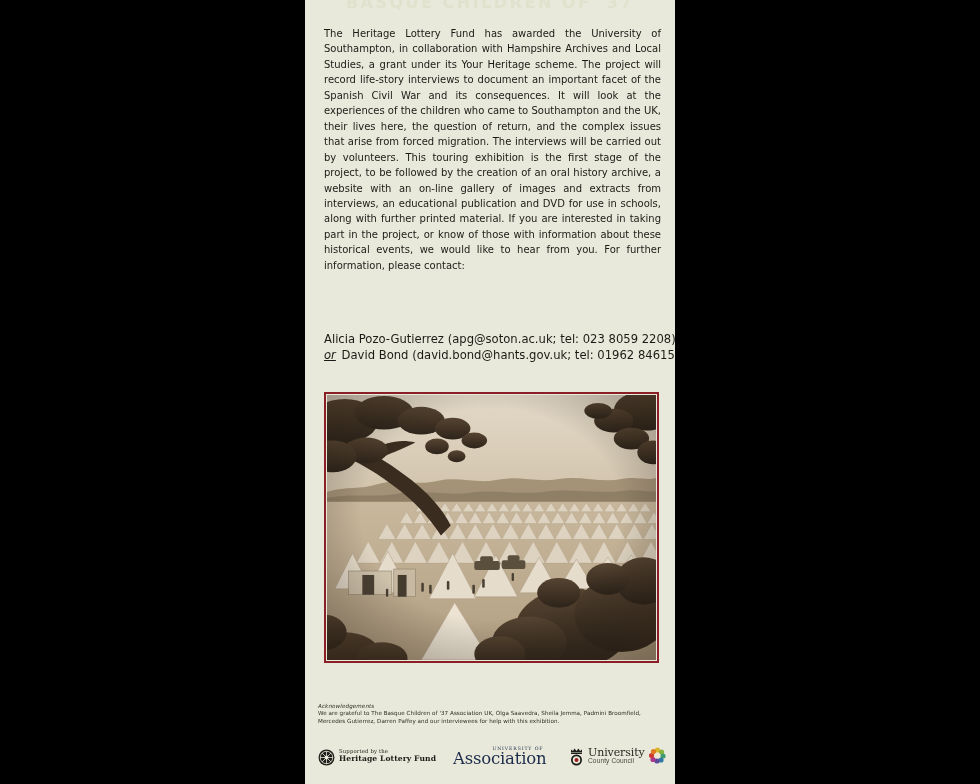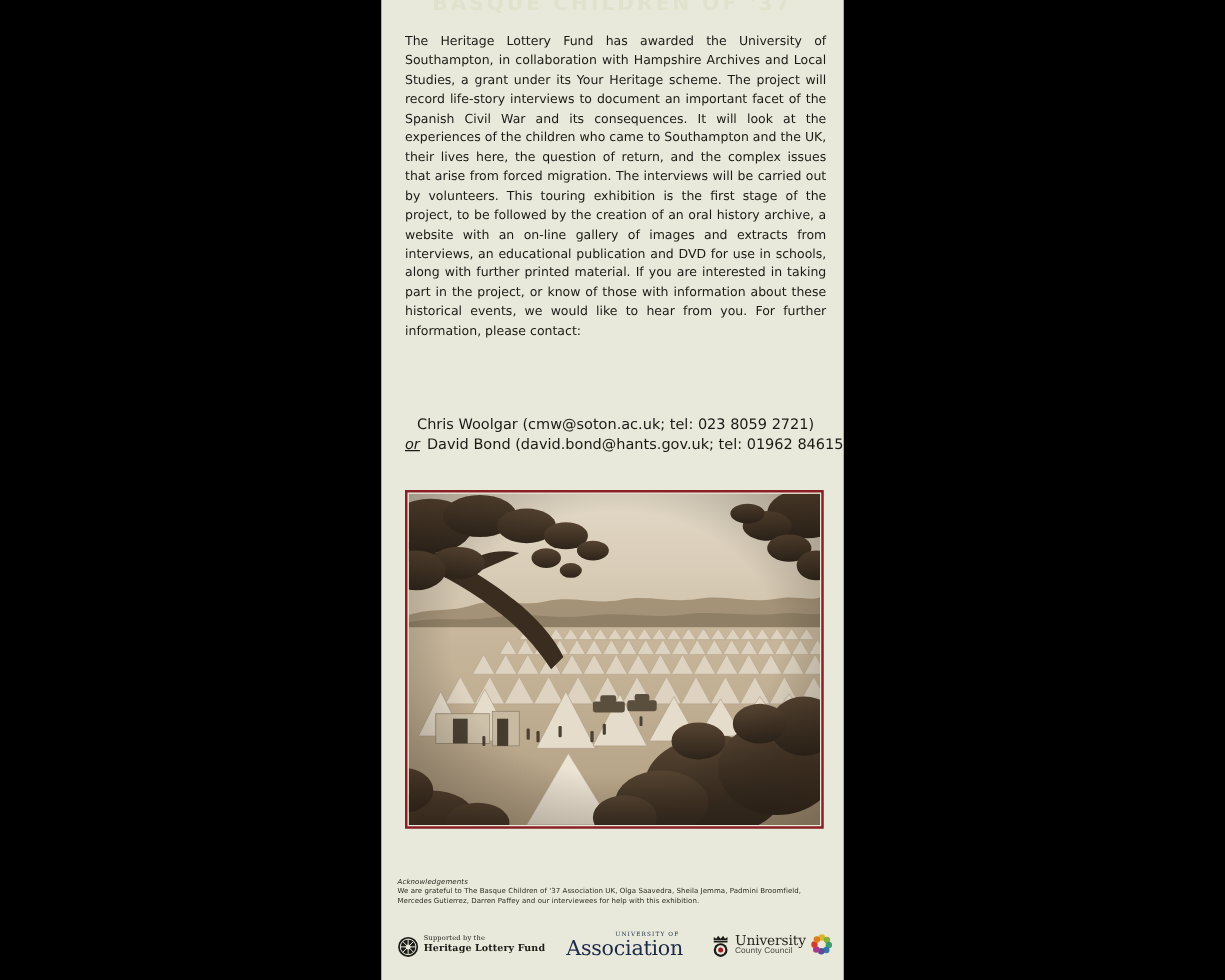--- a/index.html
+++ b/index.html
@@ -204,21 +204,21 @@
 <div id="stage">
 
   <div id="panel">
 
     <div id="banner-title">BASQUE CHILDREN OF '37</div>
 
     <div id="body-copy">The Heritage Lottery Fund has awarded the University of Southampton, in collaboration with Hampshire Archives and Local Studies, a grant under its Your Heritage scheme.  The project will record life-story interviews to document an important facet of the Spanish Civil War and its consequences.  It will look at the experiences of the children who came to Southampton and the UK, their lives here, the question of return, and the complex issues that arise from forced migration.  The interviews will be carried out by volunteers.  This touring exhibition is the first stage of the project, to be followed by the creation of an oral history archive, a website with an on-line gallery of images and extracts from interviews, an educational publication and DVD for use in schools, along with further printed material.  If you are interested in taking part in the project, or know of those with information about these historical events, we would like to hear from you.  For further information, please contact:</div>
 
     <div id="contacts">
       <div class="crow">
-        <span>Chris Woolgar (cmw@soton.ac.uk; tel: 023 8059 2721)</span>
+        <span>Alicia Pozo-Gutierrez (apg@soton.ac.uk; tel: 023 8059 2208)</span>
       </div>
       <div class="crow">
         <span class="orword">or</span>
         <span>David Bond (david.bond@hants.gov.uk; tel: 01962 846154)</span>
       </div>
     </div>
 
     <div id="photo-frame">
       <div id="photo">
         <svg viewBox="0 0 335 268" preserveAspectRatio="none" aria-hidden="true">

